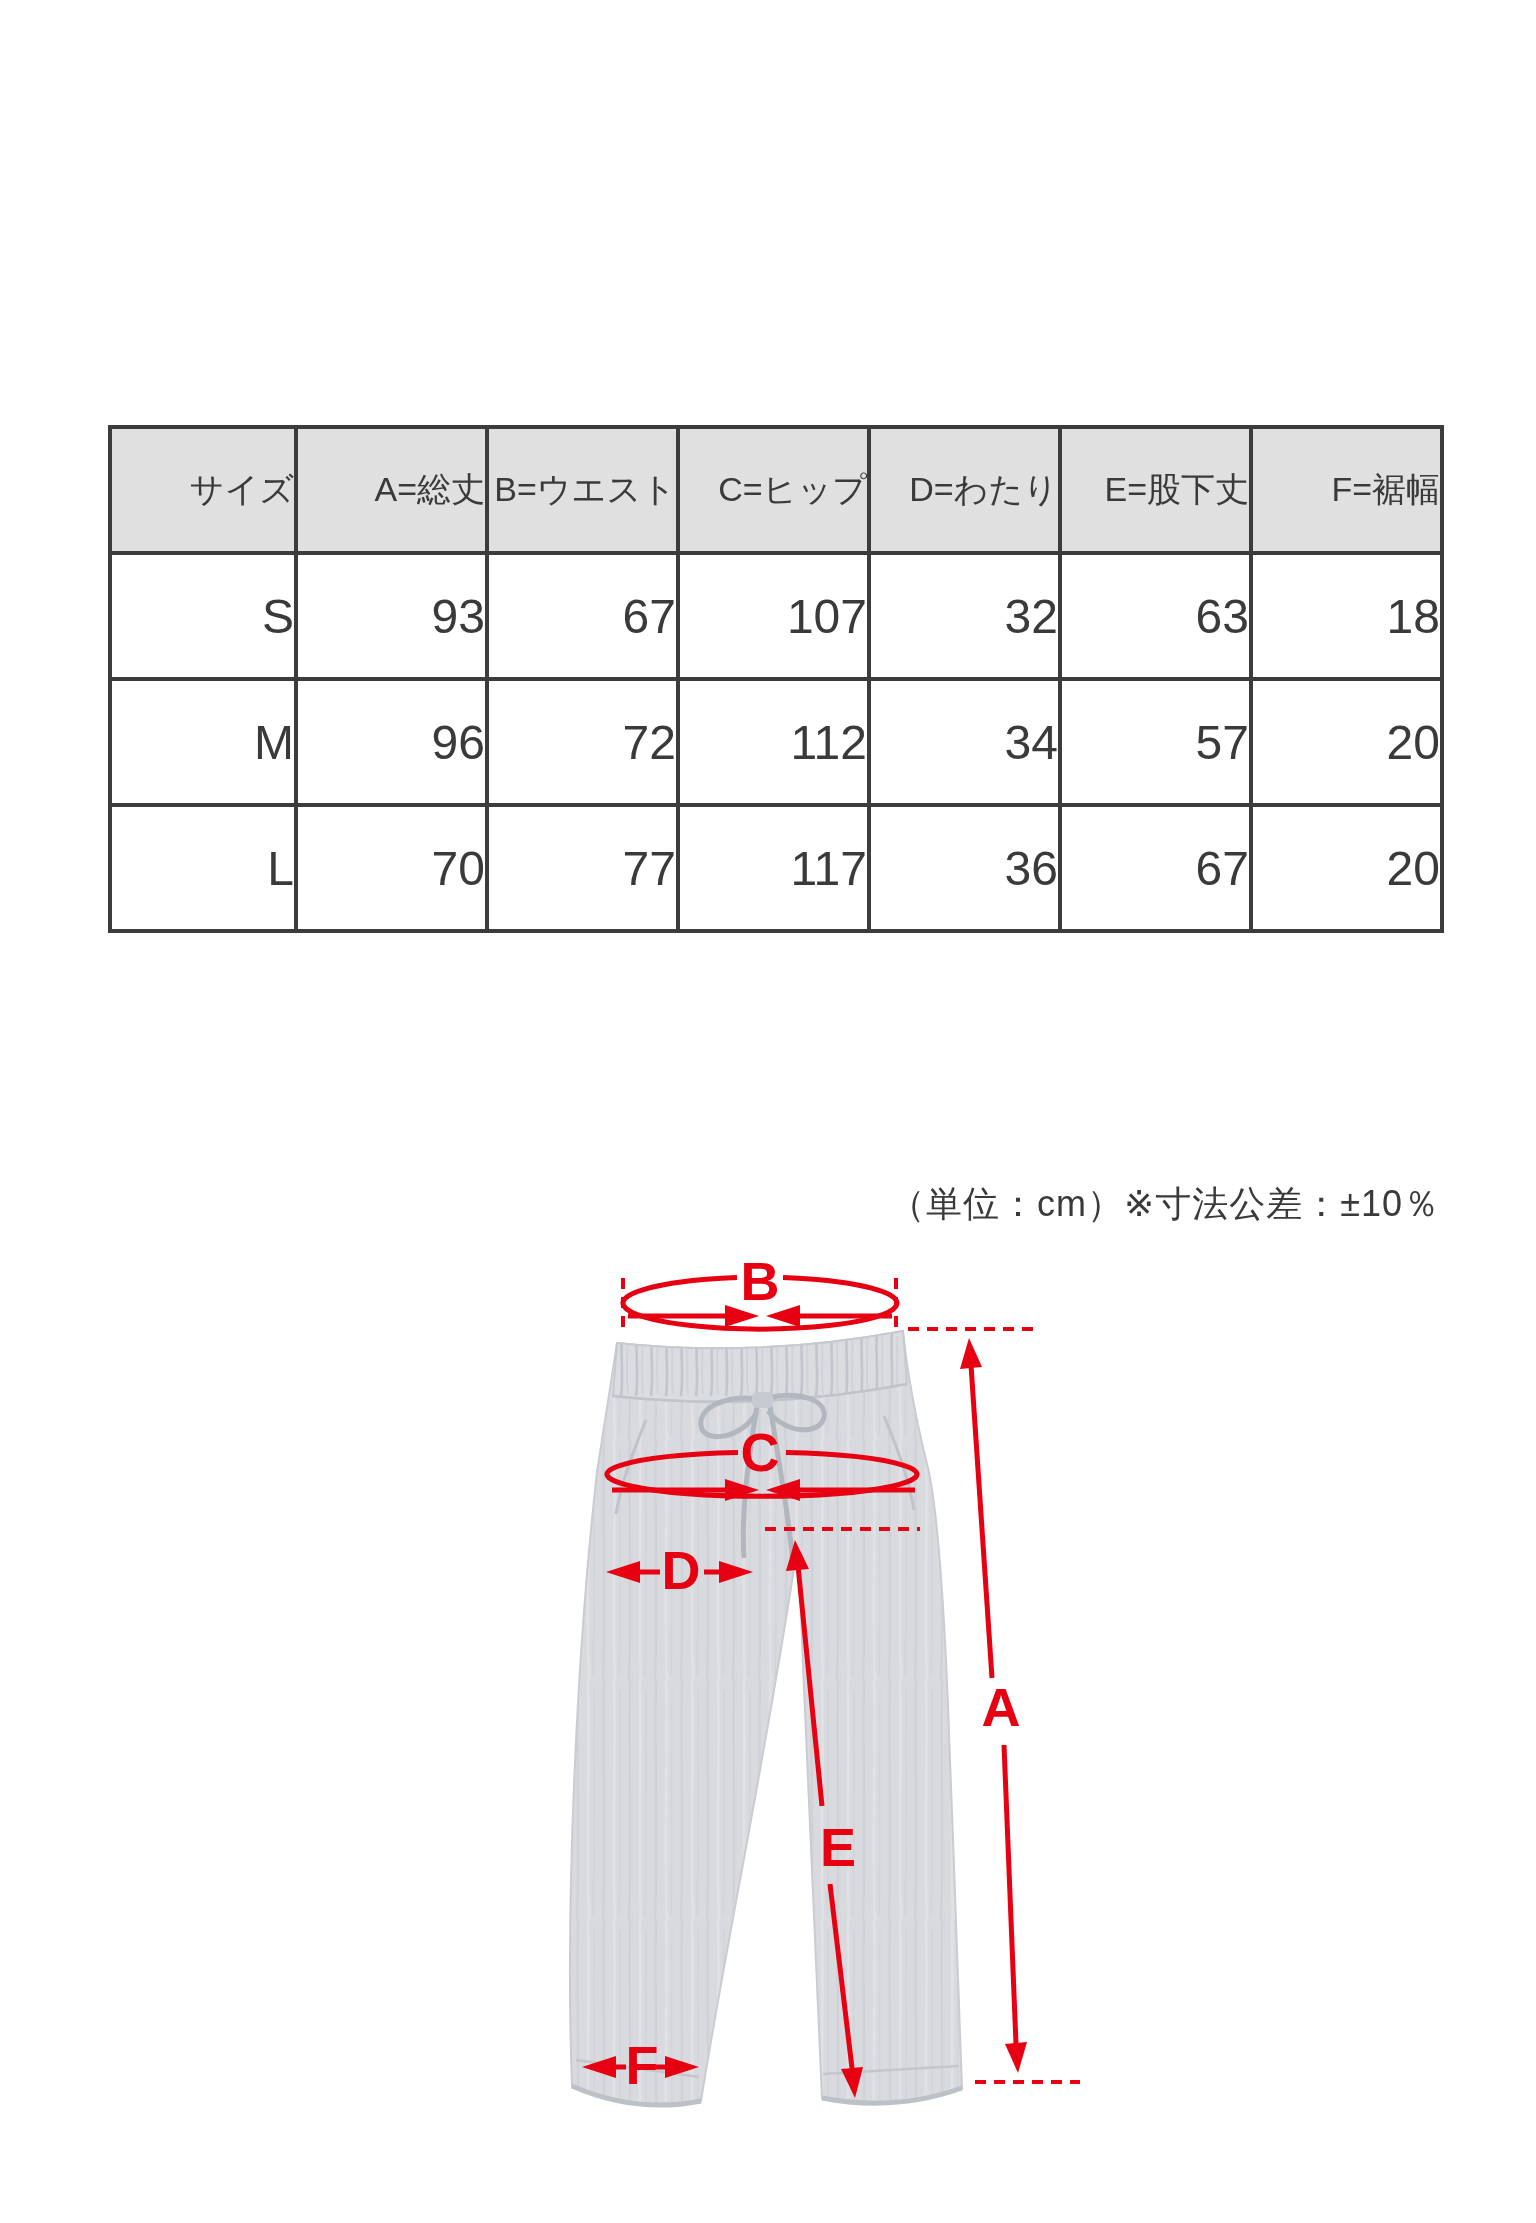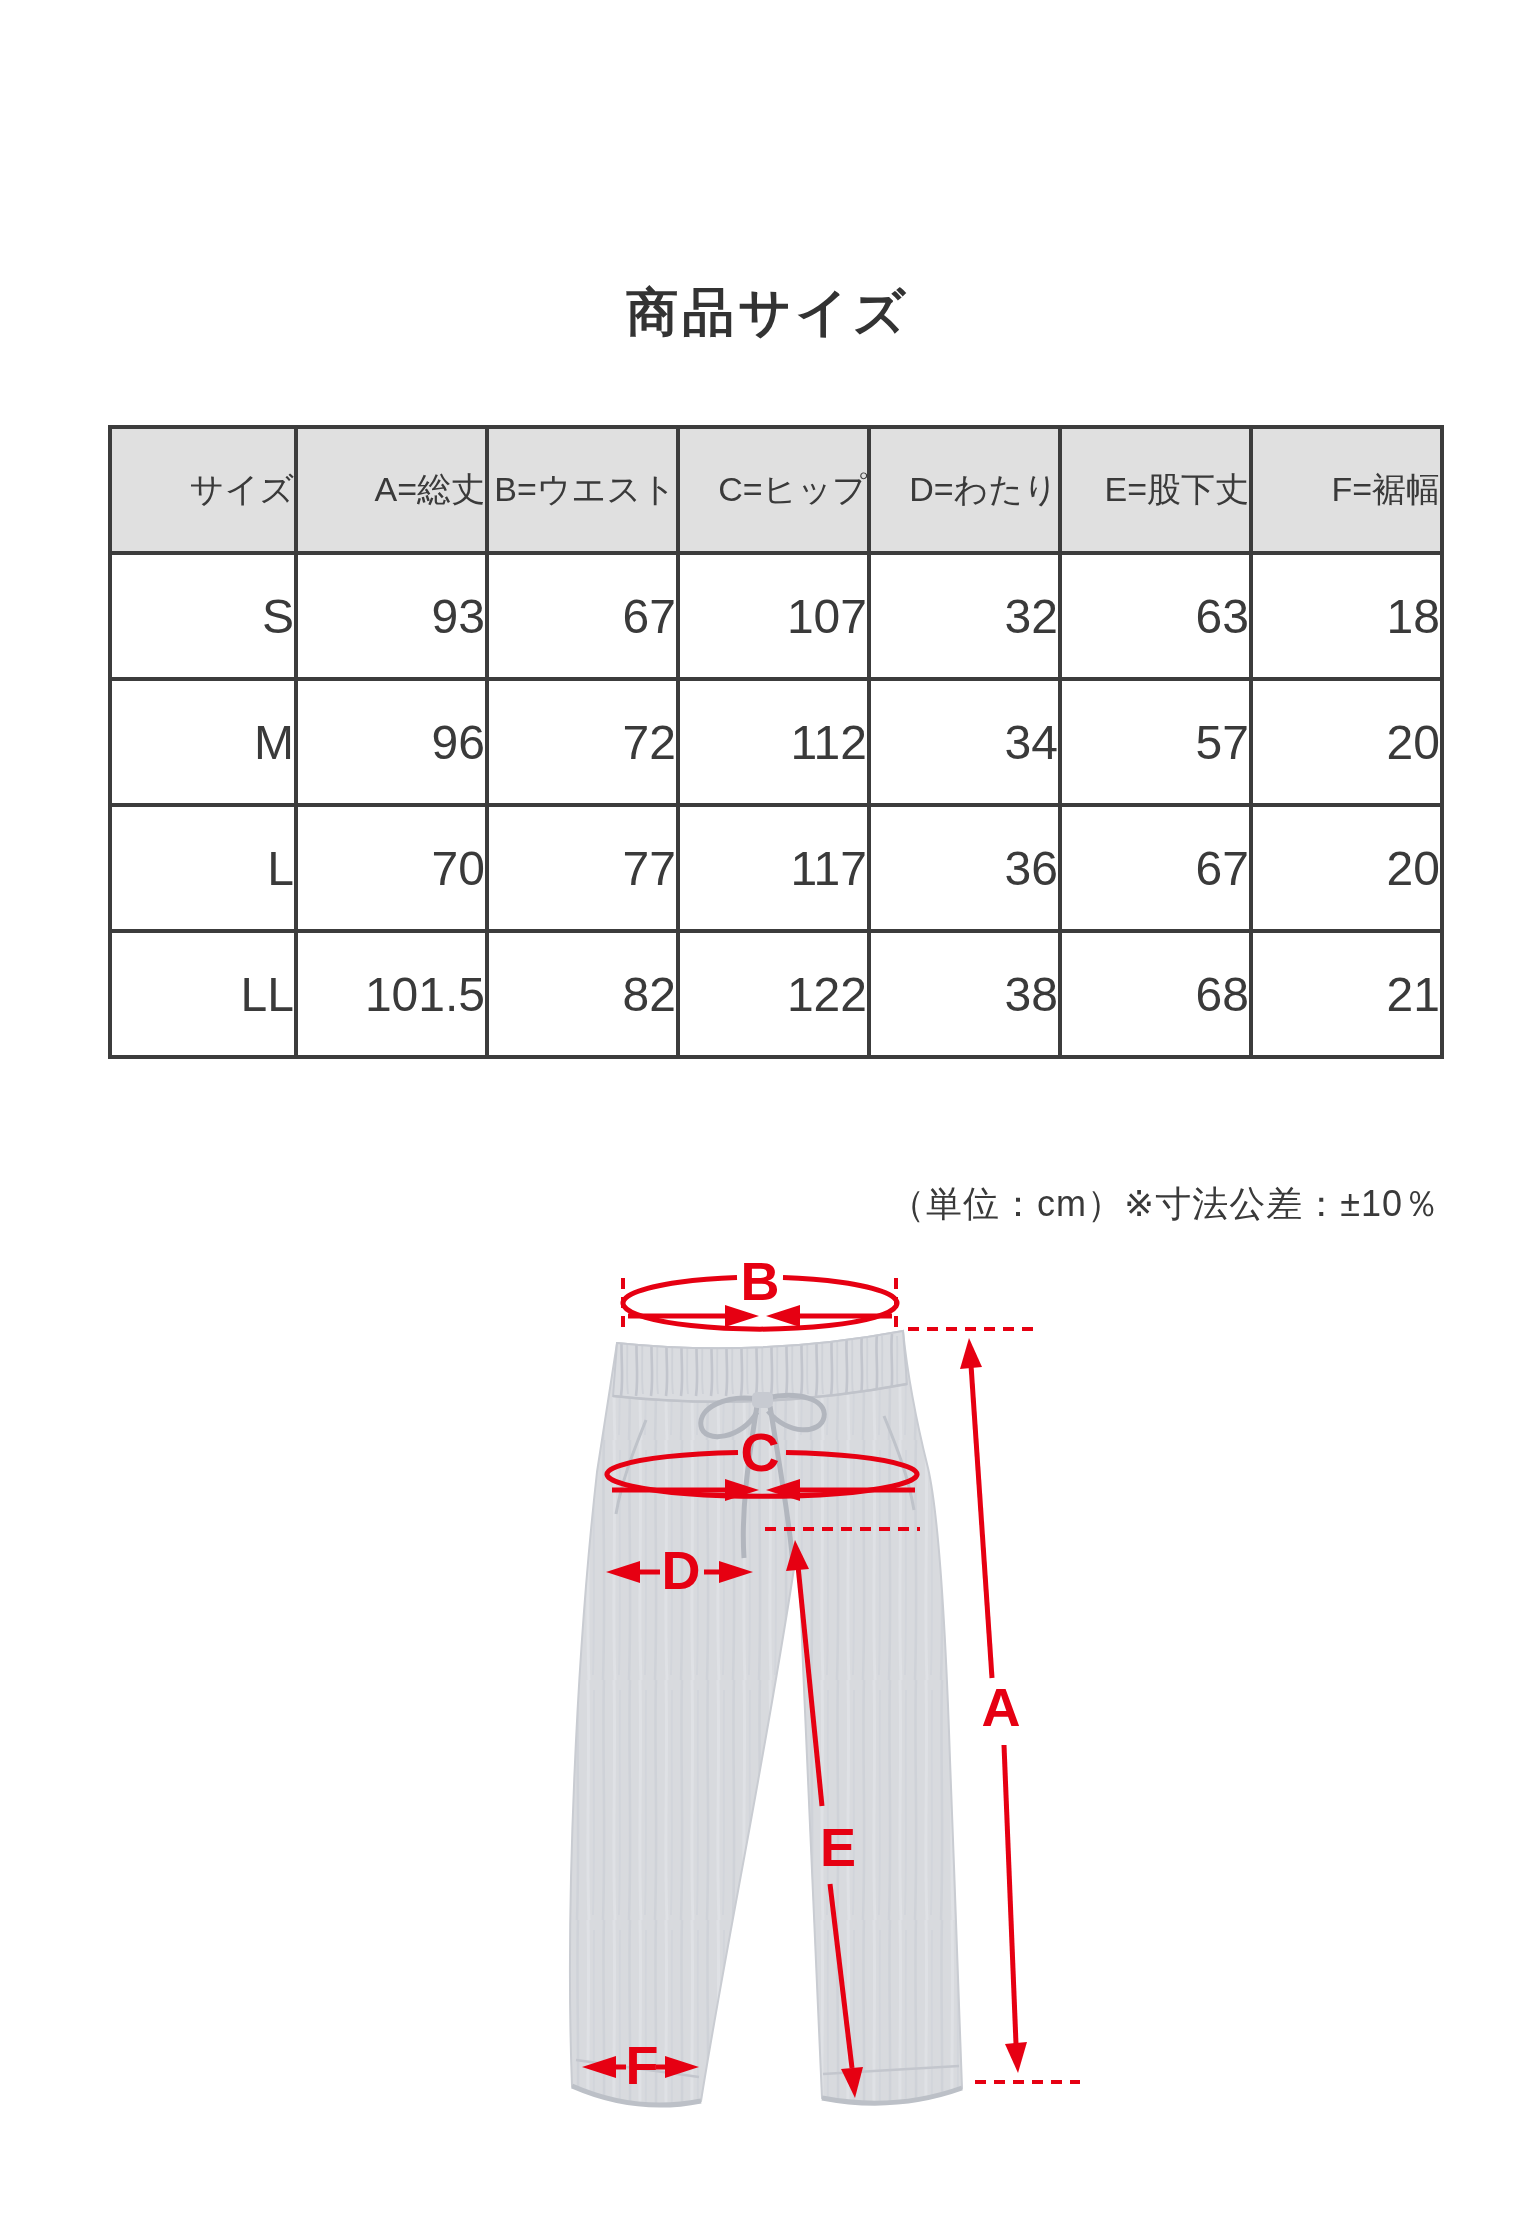--- a/index.html
+++ b/index.html
@@ -36,21 +36,20 @@
   .red-label{
     font-family:"Liberation Sans","DejaVu Sans",sans-serif;
     font-weight:bold;font-size:54px;fill:#e60012;
   }
 </style>
 </head>
 <body>
 
 <div class="page">
 
-  <div class="page-title">商品サイズ</div>
 
   <table class="size-table">
     <colgroup>
       <col style="width:186px">
         <col style="width:191px">
         <col style="width:191px">
       <col style="width:191px">
         <col style="width:191px">
         <col style="width:191px">
         <col style="width:191px">
@@ -86,29 +85,20 @@
         <td>20</td>
       </tr>
       <tr>
         <td>L</td>
         <td>70</td>
         <td>77</td>
         <td>117</td>
         <td>36</td>
         <td>67</td>
         <td>20</td>
-      </tr>
-      <tr>
-        <td>LL</td>
-        <td>101.5</td>
-        <td>82</td>
-        <td>122</td>
-        <td>38</td>
-        <td>68</td>
-        <td>21</td>
       </tr>
     </tbody>
   </table>
 
   <div class="unit-note">（単位：cm）※寸法公差：±10％</div>
 
   <svg class="diagram" width="1536" height="2223" viewBox="0 0 1536 2223">
     <defs>
       <pattern id="bodyPat" width="26" height="240" patternUnits="userSpaceOnUse">
         <rect width="26" height="240" fill="#d8dade"></rect>

